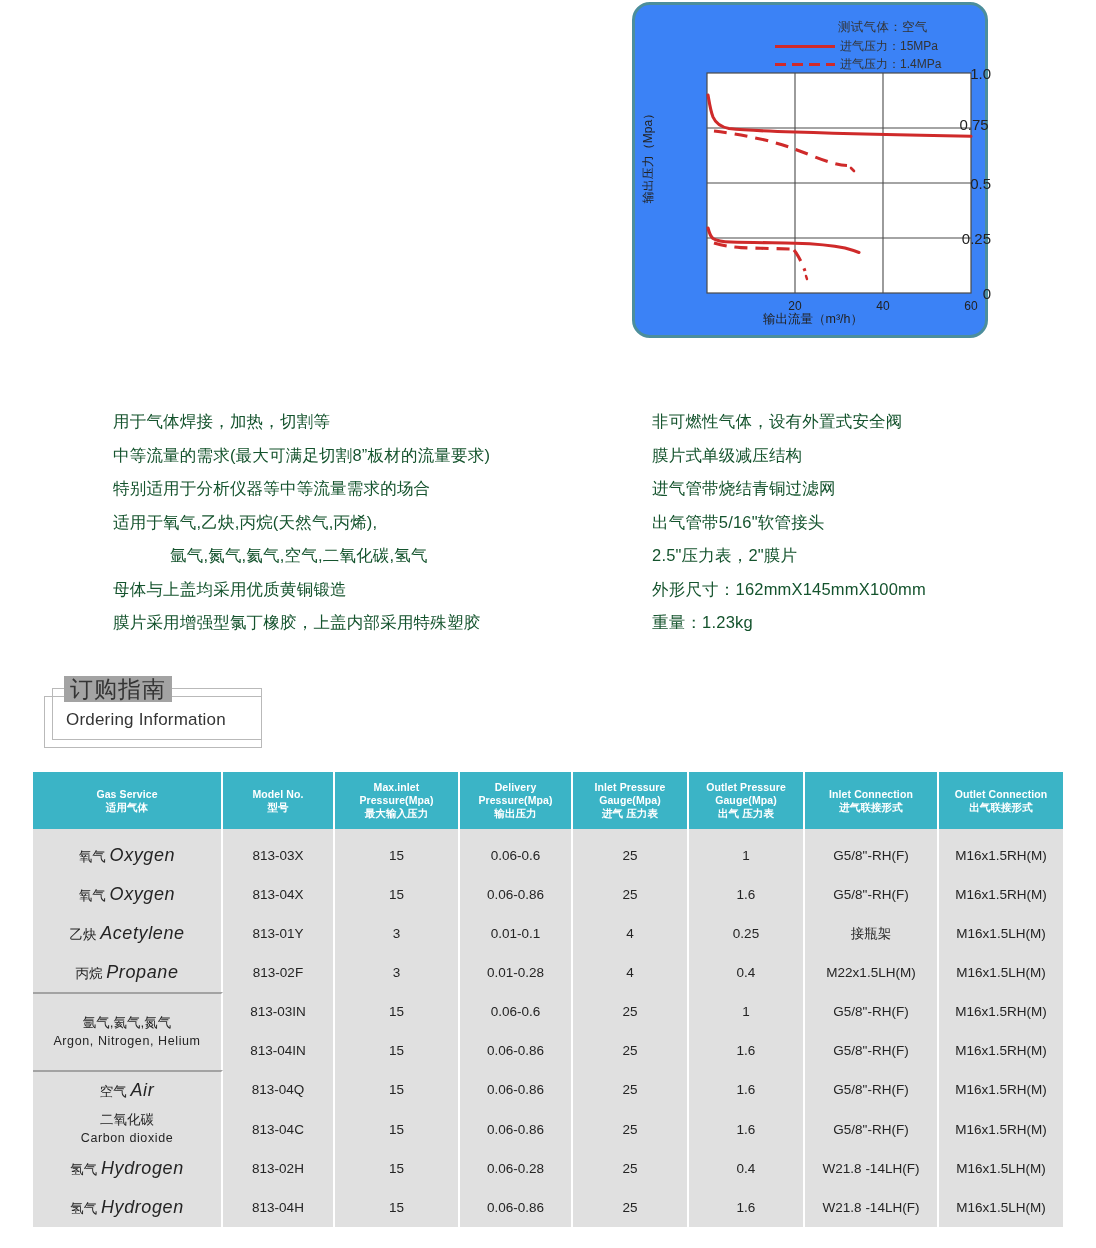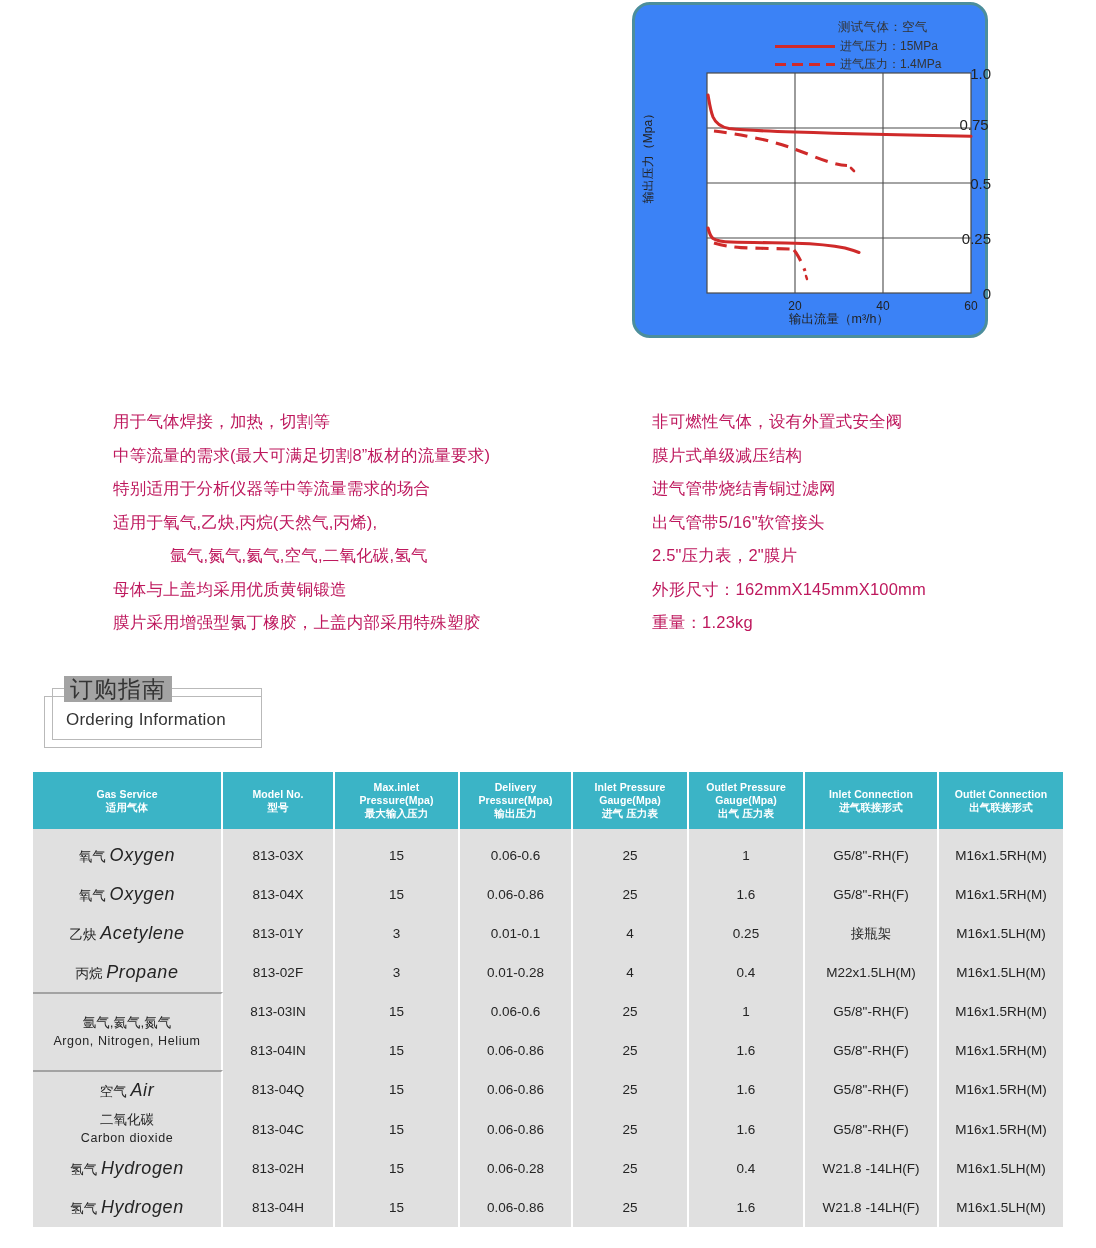--- a/index.html
+++ b/index.html
@@ -41,38 +41,38 @@
   .legend-label{ font-size:12px; white-space:nowrap; }
 
   .plot-wrap{ position:absolute; left:0; top:0; width:356px; height:336px; }
   .ylab{
     position:absolute; left:-34px; top:142px;
     transform:rotate(-90deg);
     font-size:12px; white-space:nowrap; color:#222;
   }
   .xlab{
     position:absolute; left:0; top:306px; width:356px; text-align:center;
-    font-size:12.5px; color:#222;margin-left:26px;
+    font-size:12.5px; color:#222;
   }
   .ytick{
     position:absolute; right:0; font-size:15px; color:#222;
     text-align:right; width:34px; transform:translateY(-50%);
   }
   .xtick{
     position:absolute; font-size:12px; color:#222;
     transform:translateX(-50%);
   }
 
   
   .features{ position:absolute; left:0; top:405px; width:1096px; }
   .feat-col{ position:absolute; }
   .feat-col.left{ left:113px; width:520px; }
   .feat-col.right{ left:652px; width:420px; }
   .feat-line{
-    font-size:16.5px; line-height:33.5px; color:#be185d;
+    font-size:16.5px; line-height:33.5px; color:#14532d;
     white-space:nowrap; letter-spacing:.2px;
   }
   .feat-line.indent{ padding-left:57px; }
 
   
   .order-head{
     position:absolute; left:44px; top:688px;
     width:218px; height:60px;
   }
   .oh-outer{

